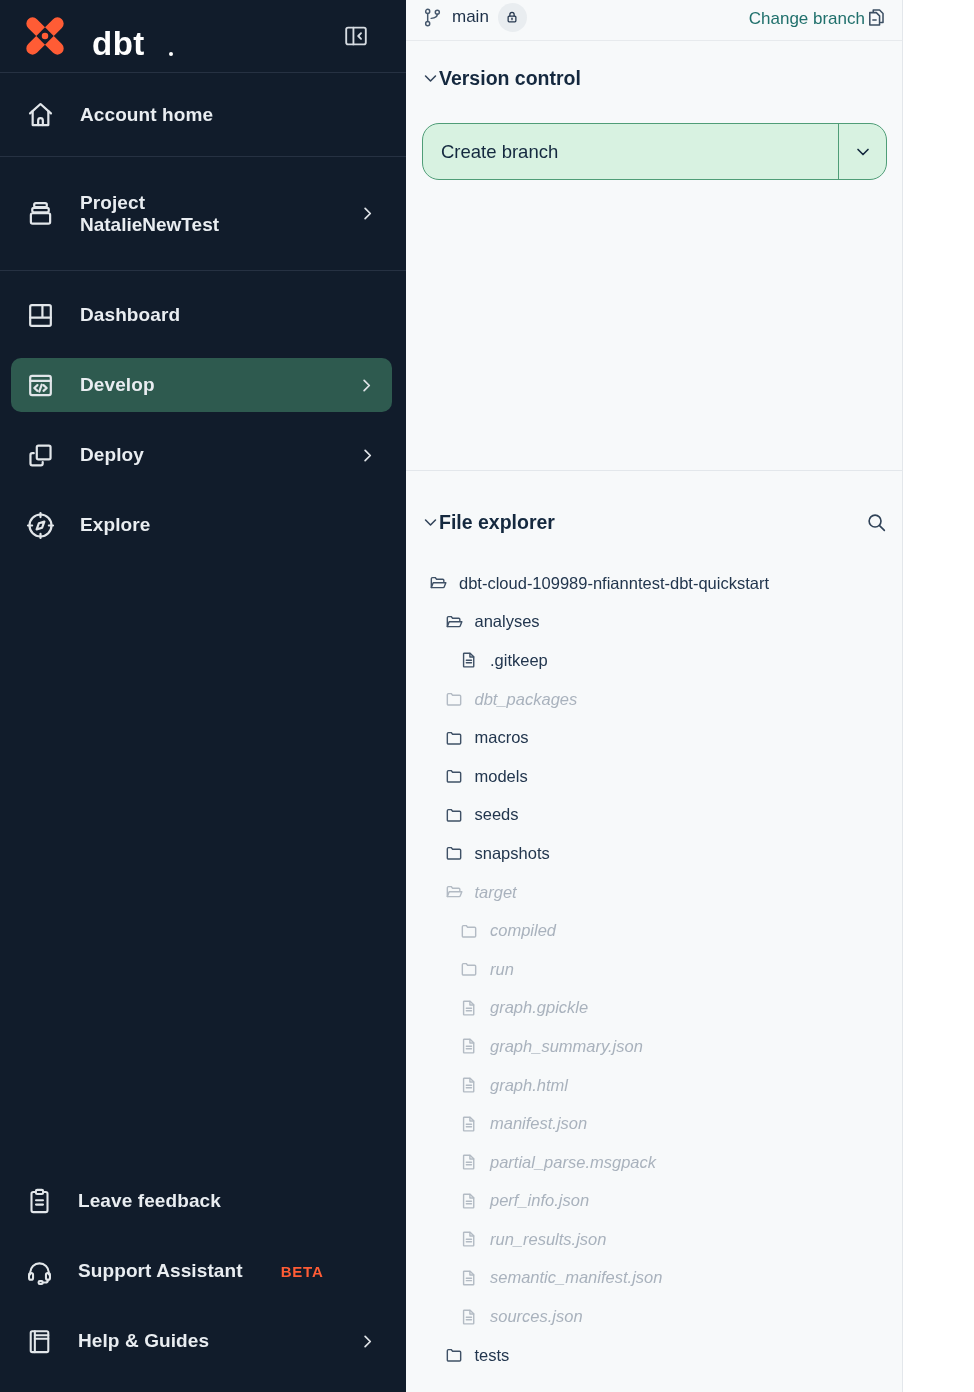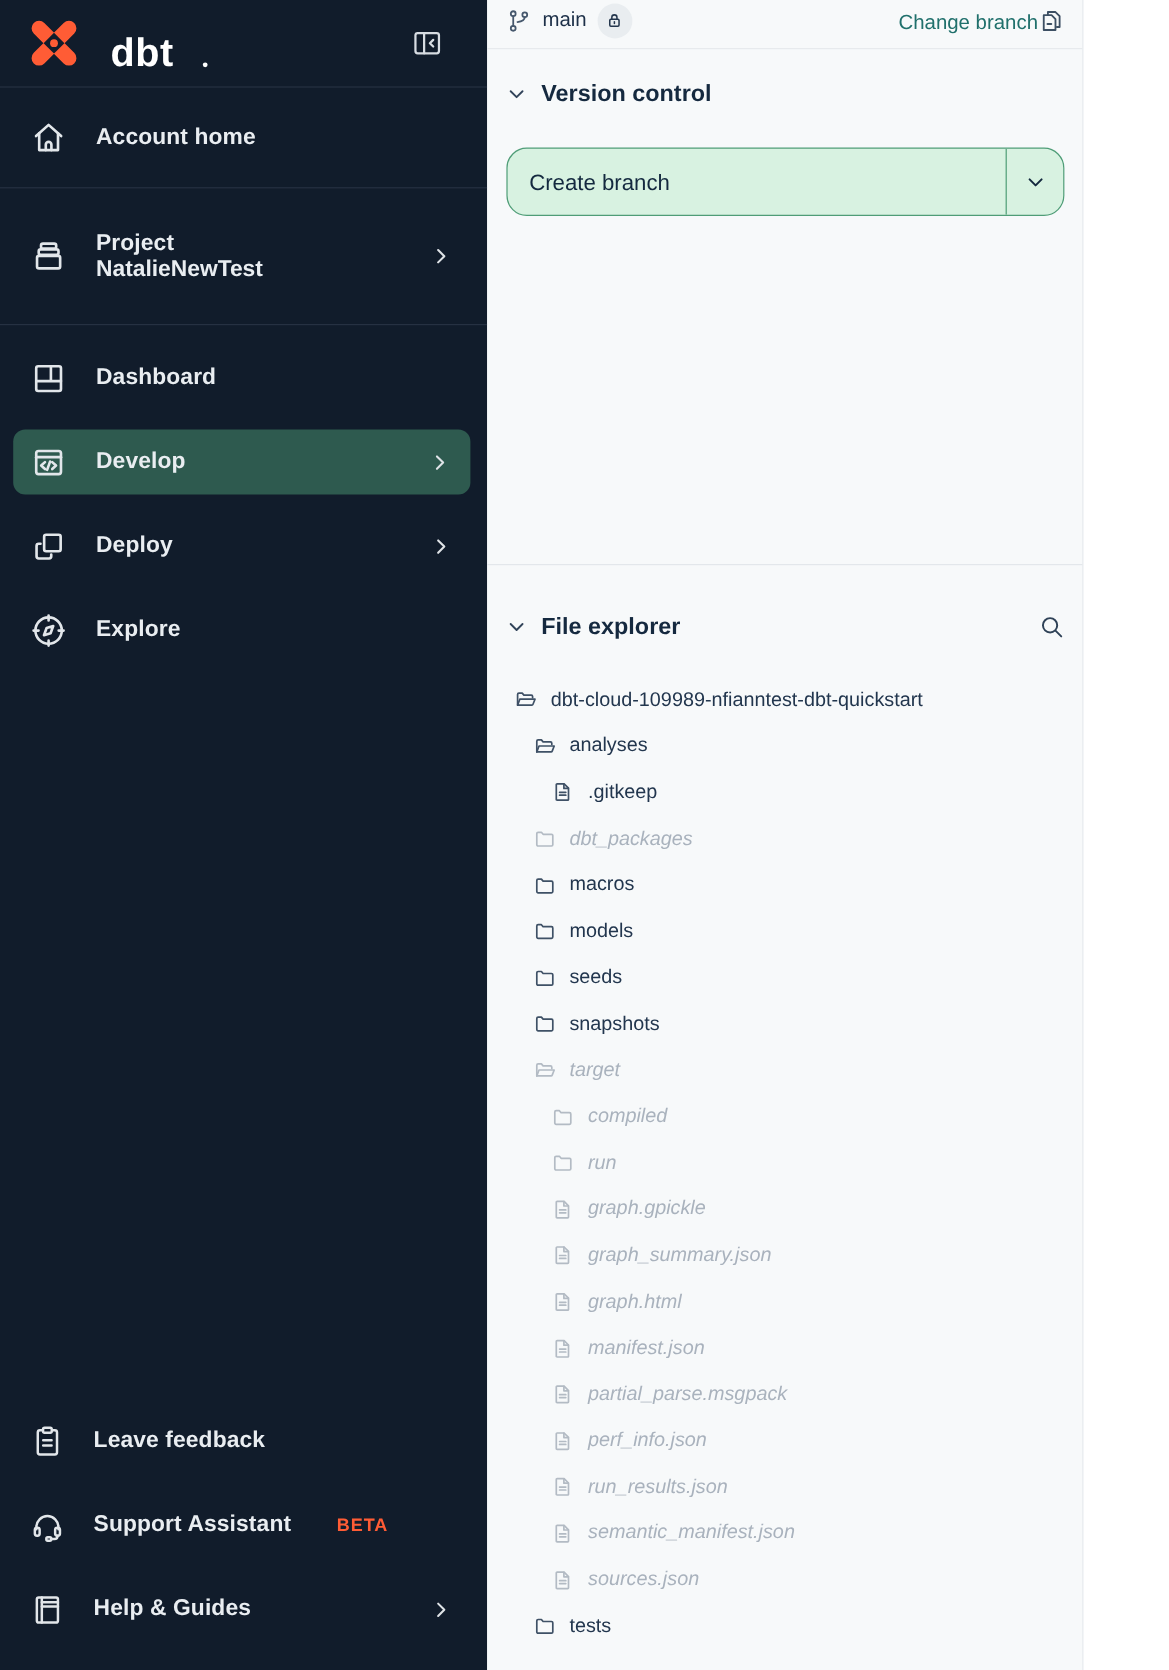--- a/index.html
+++ b/index.html
@@ -57,21 +57,21 @@
     justify-content:center; margin-left:9px; color:#24364d; }
   .lock-badge svg { width:16px; height:16px; }
   .bar-right { margin-left:auto; display:flex; align-items:flex-end; }
   .change-branch { font-size:17px; color:var(--link-teal,#20706c); cursor:pointer; }
   .copy-btn { background:none; border:none; padding:0; cursor:pointer;
     color:#3c4f63; width:23px; height:23px; }
   .copy-btn svg { width:23px; height:23px; }
 
   .vc-section { height:430px; flex:none; padding:0 15px 0 16px;
     border-bottom:1px solid var(--panel-border,#e3e7eb); }
-  .sec-header { display:flex; align-items:center; gap:12px; cursor:pointer; }
+  .sec-header { display:flex; align-items:center; cursor:pointer; }
   .vc-section .sec-header { margin-top:26px; }
   .chev-down { width:17px; height:17px; color:#32445a; flex:none; }
   .chev-down svg { width:17px; height:17px; }
   .sec-title { font-size:19.5px; font-weight:700; color:var(--heading-text,#15293f); }
   .create-branch { margin-top:33px; height:57px; display:flex; border-radius:17px;
     border:1px solid var(--button-green-border,#4f9d77);
     background:var(--button-green-bg,#d8f2e1); overflow:hidden; }
   .cb-main { flex:1; display:flex; align-items:center; padding-left:18px;
     font-size:18.5px; color:#14293f; background:none; border:none; cursor:pointer;
     font-family:inherit; }

